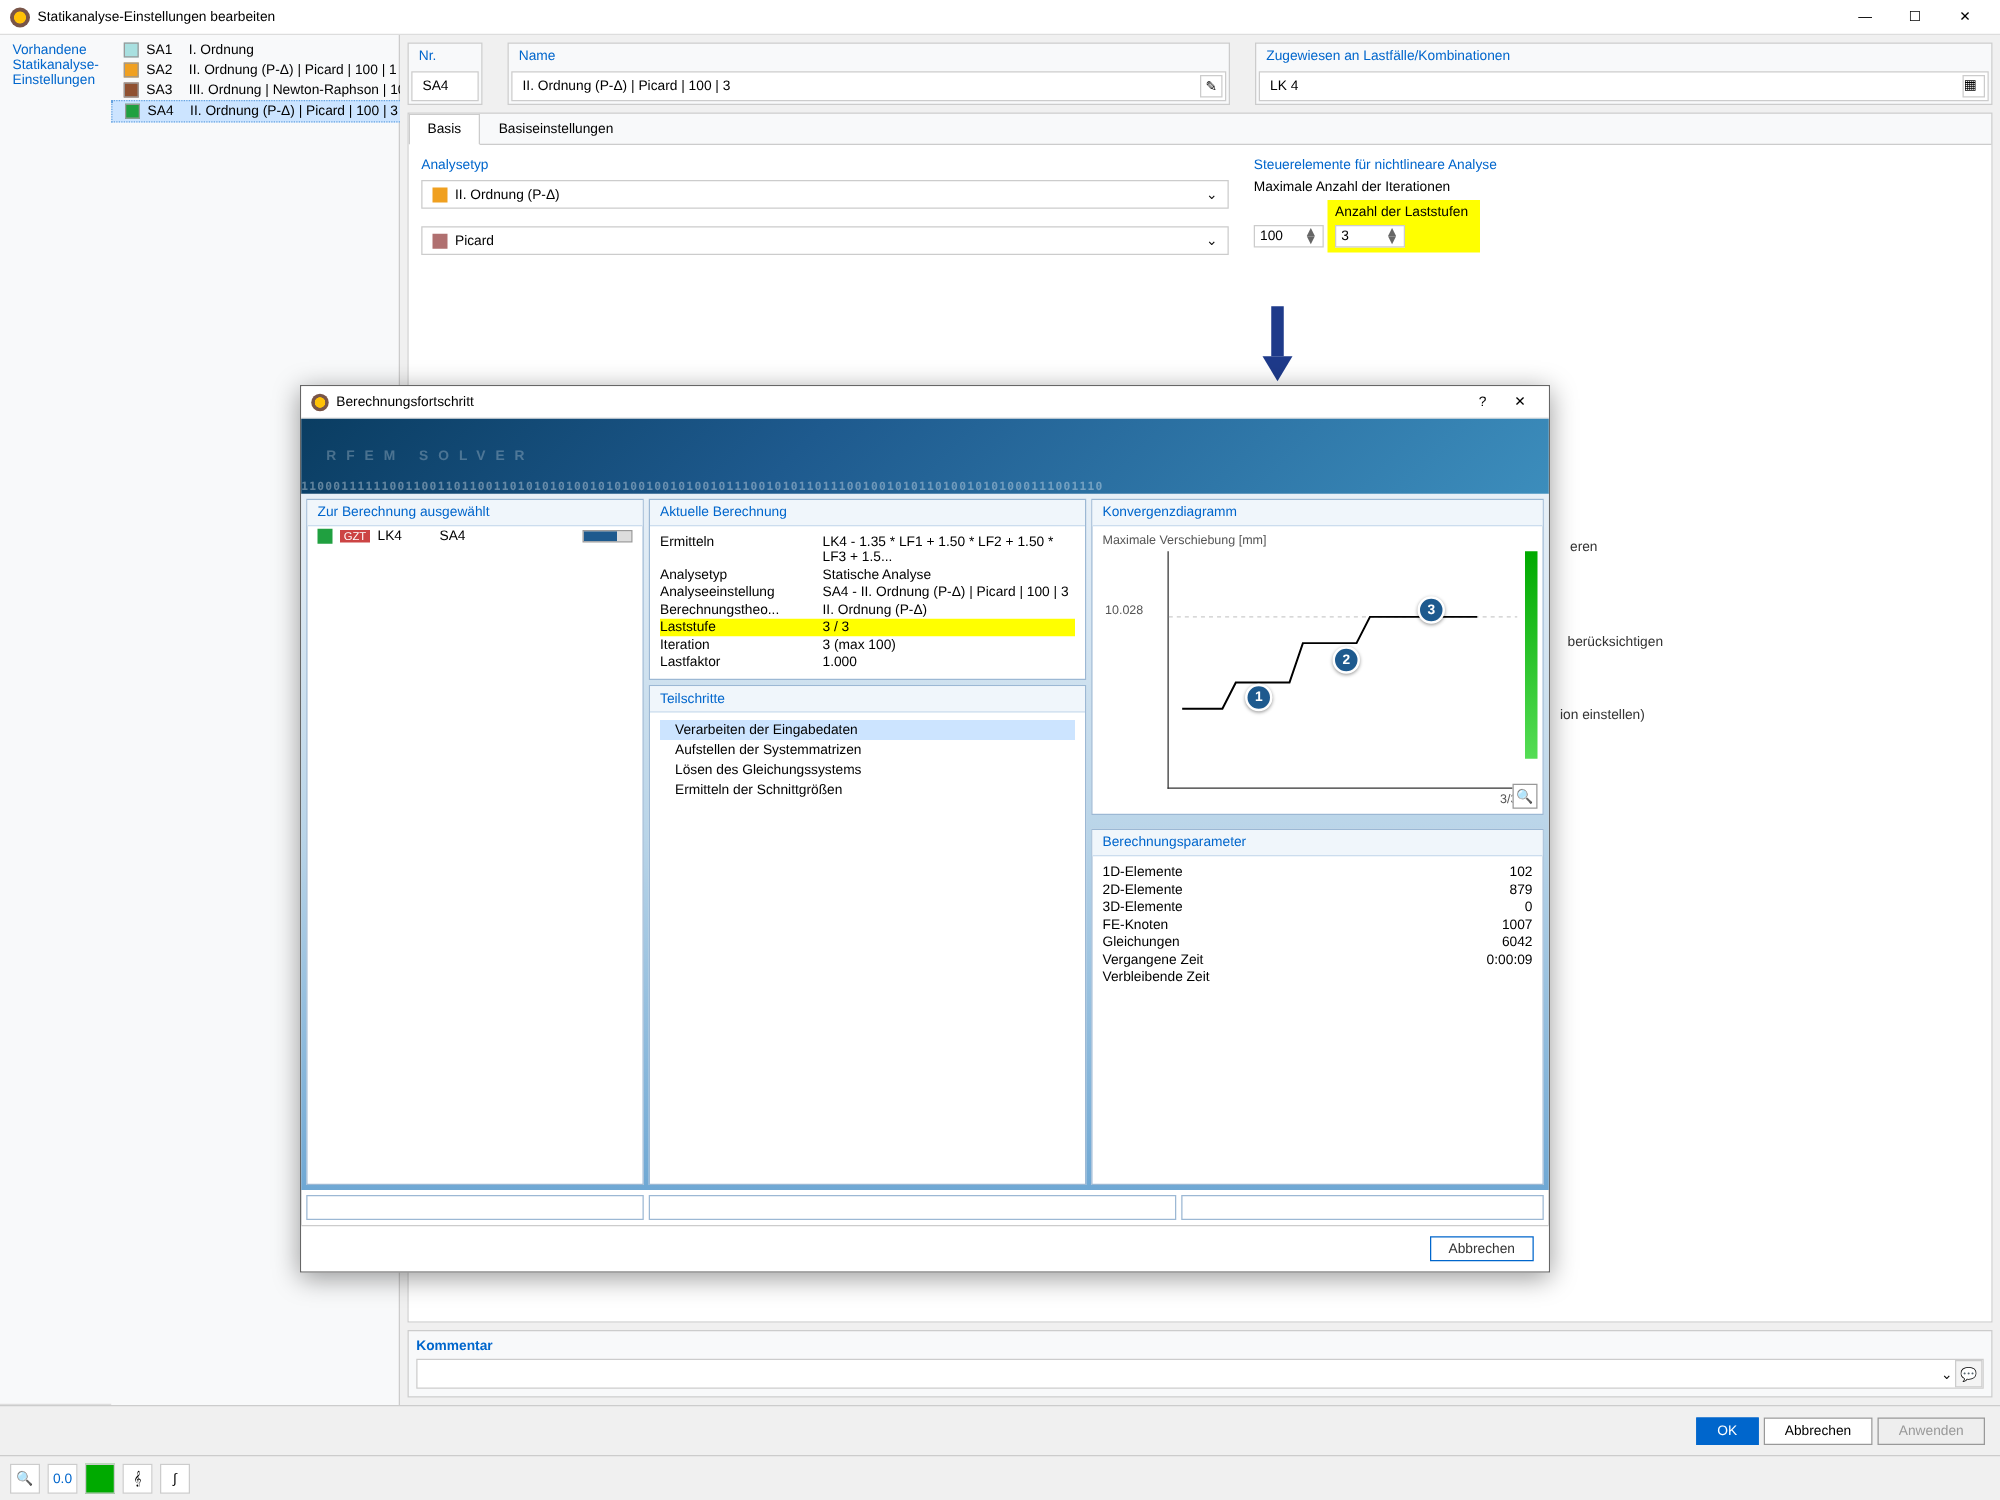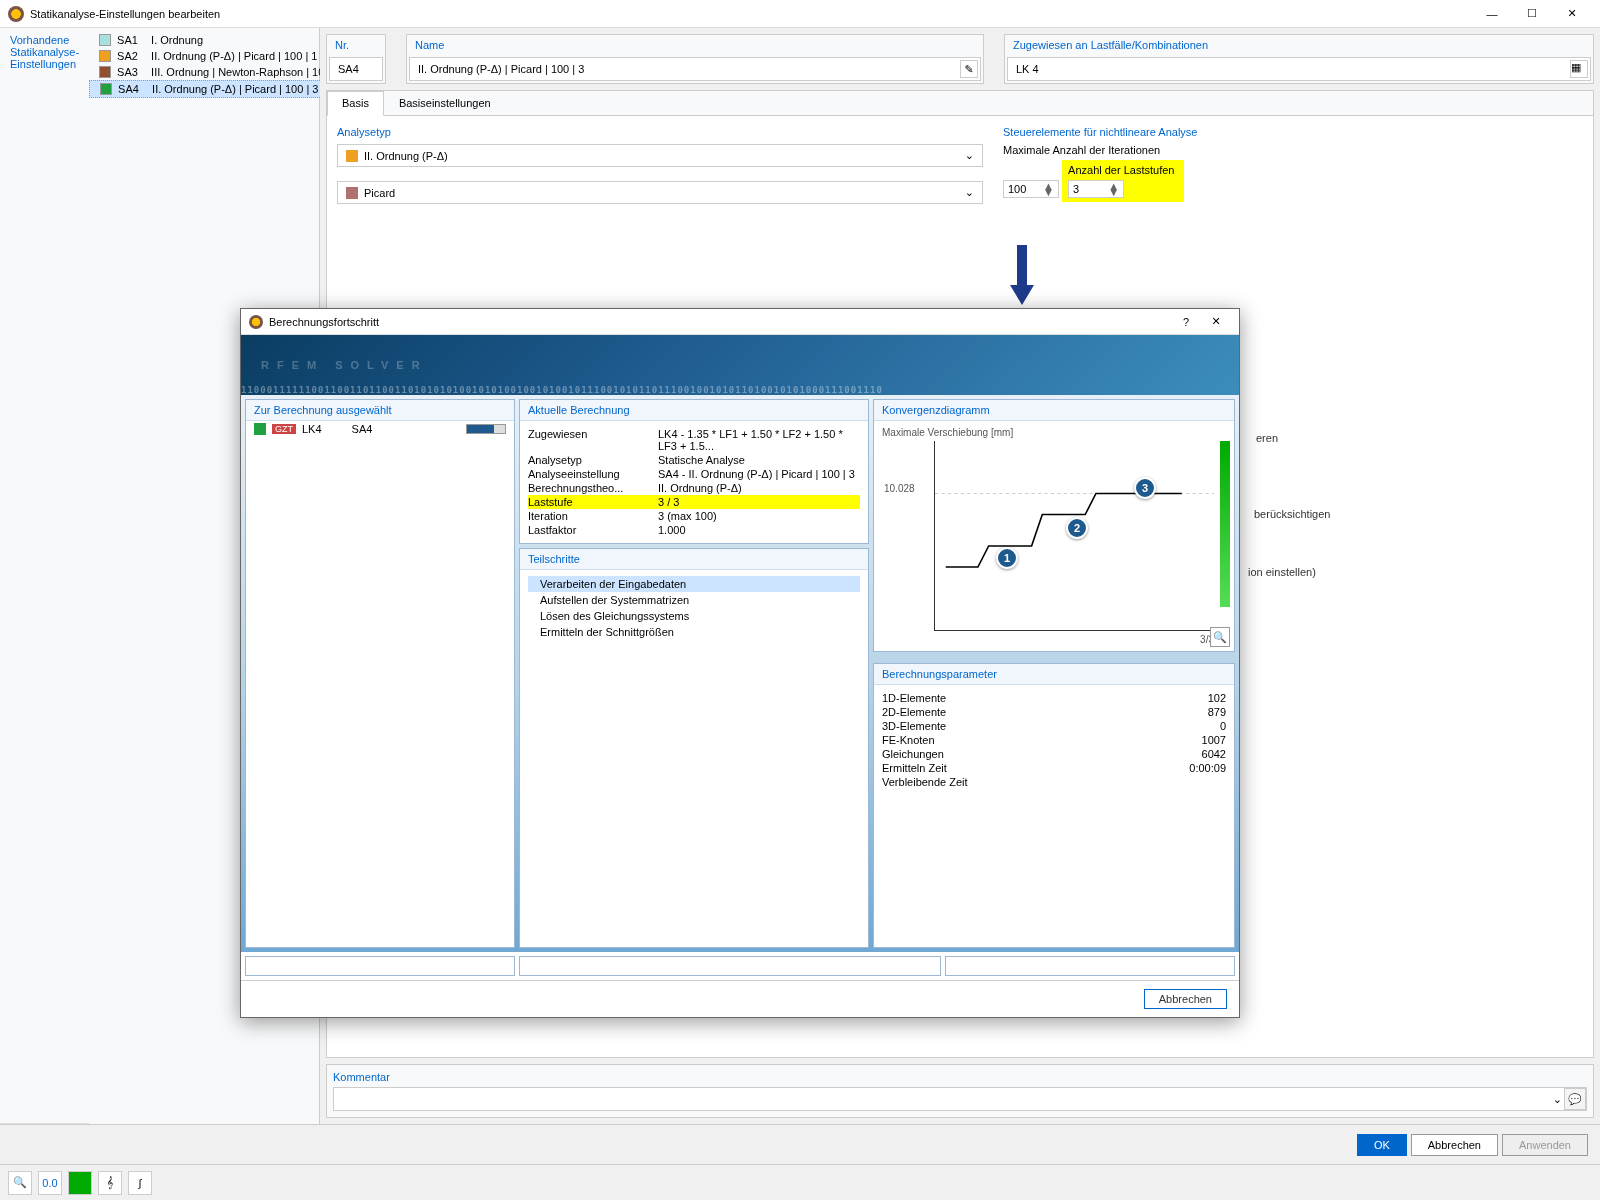--- a/index.html
+++ b/index.html
@@ -53,21 +53,21 @@
 .num-input { display: inline-flex; align-items: center; border: 1px solid #ccc; background: #fff; padding: 2px 4px; width: 56px; }
 .spinner { display: inline-flex; flex-direction: column; margin-left: auto; font-size: 7px; line-height: 6px; color: #666; }
 
 
 .blue-arrow { position: absolute; left: 1010px; top: 245px; width: 24px; height: 60px; }
 .blue-arrow .shaft { width: 10px; height: 40px; background: #1e3a8a; margin: 0 auto; }
 .blue-arrow .head { width: 0; height: 0; border-left: 12px solid transparent; border-right: 12px solid transparent; border-top: 20px solid #1e3a8a; }
 
 
 .comment-area { background: #f8f9fa; border: 1px solid #ccc; padding: 6px; }
-.comment-area .lbl { color: #0066cc; margin-bottom: 4px; }
+.comment-area .lbl { color: #0066cc; margin-bottom: 4px; font-weight: bold; }
 .comment-area .inp { border: 1px solid #ccc; background: #fff; height: 24px; display: flex; align-items: center; position: relative; }
 .comment-area .dd-arrow { margin-left: auto; margin-right: 24px; }
 .comment-area .btn { position: absolute; right: 0; width: 22px; height: 22px; border: 1px solid #ccc; background: #f4f4f4; display: flex; align-items: center; justify-content: center; }
 
 
 .left-tools { padding: 6px; display: flex; gap: 4px; border-top: 1px solid #ddd; }
 .tool-btn { width: 22px; height: 22px; border: 1px solid #ccc; background: #fff; display: flex; align-items: center; justify-content: center; cursor: pointer; }
 .red-x { color: #d00; font-weight: bold; font-size: 14px; }
 
 
@@ -299,21 +299,21 @@
         <span style="flex:1"></span>
         <span class="bar"></span>
       </div>
     </div>
 
     <div class="dlg-mid">
       <div class="panel">
         <div class="ph">Aktuelle Berechnung</div>
         <div class="pb" id="calc-kv">
             <div class="kv">
-              <span class="k">Zugewiesen</span>
+              <span class="k">Ermitteln</span>
               <span class="v">LK4 - 1.35 * LF1 + 1.50 * LF2 + 1.50 * LF3 + 1.5...</span>
             </div>
             <div class="kv">
               <span class="k">Analysetyp</span>
               <span class="v">Statische Analyse</span>
             </div>
             <div class="kv">
               <span class="k">Analyseeinstellung</span>
               <span class="v">SA4 - II. Ordnung (P-Δ) | Picard | 100 | 3</span>
             </div>
@@ -383,21 +383,21 @@
             </div>
             <div class="param-row">
               <span>FE-Knoten</span>
               <span>1007</span>
             </div>
             <div class="param-row">
               <span>Gleichungen</span>
               <span>6042</span>
             </div>
             <div class="param-row">
-              <span>Ermitteln Zeit</span>
+              <span>Vergangene Zeit</span>
               <span>0:00:09</span>
             </div>
             <div class="param-row">
               <span>Verbleibende Zeit</span>
               <span></span>
             </div>
           </div>
       </div>
     </div>
   </div>

